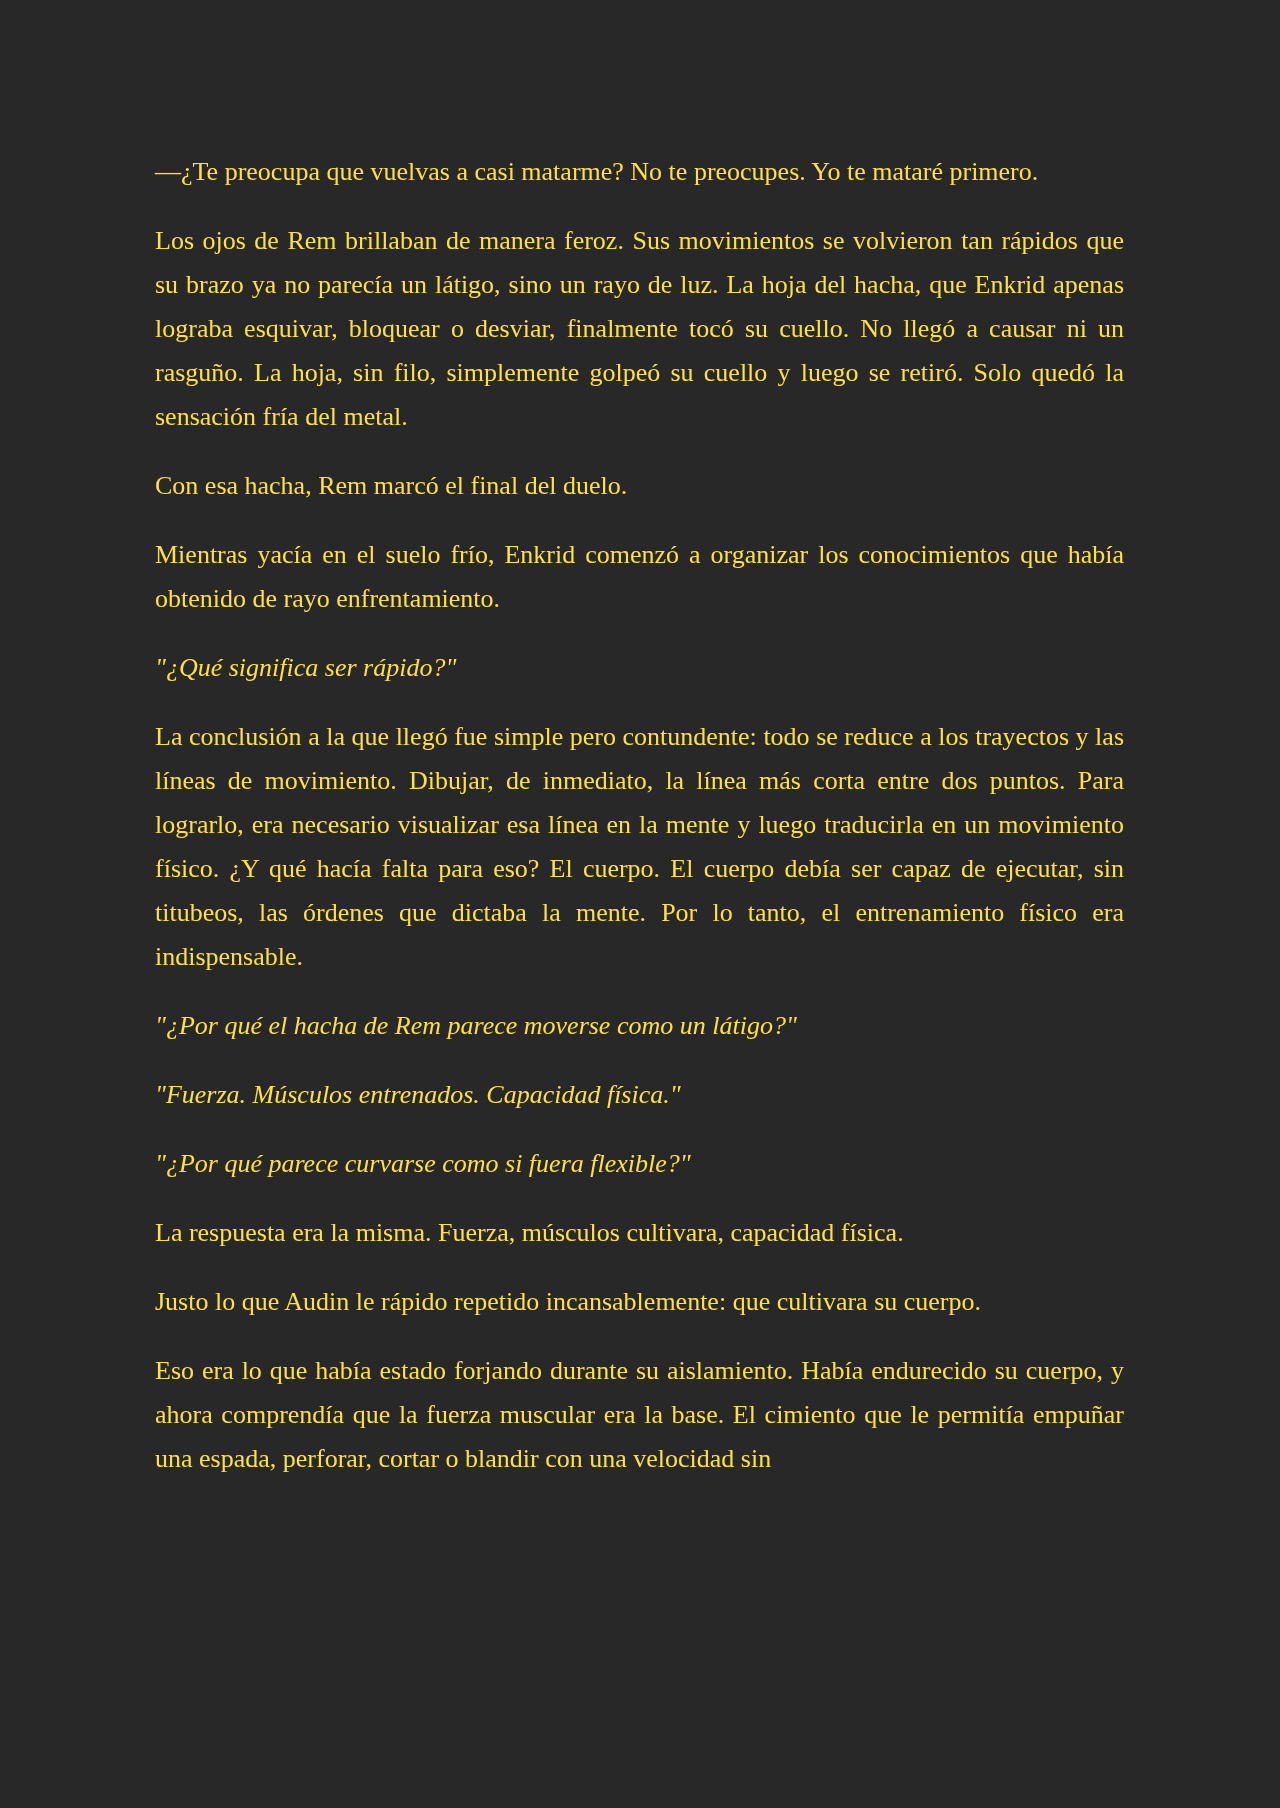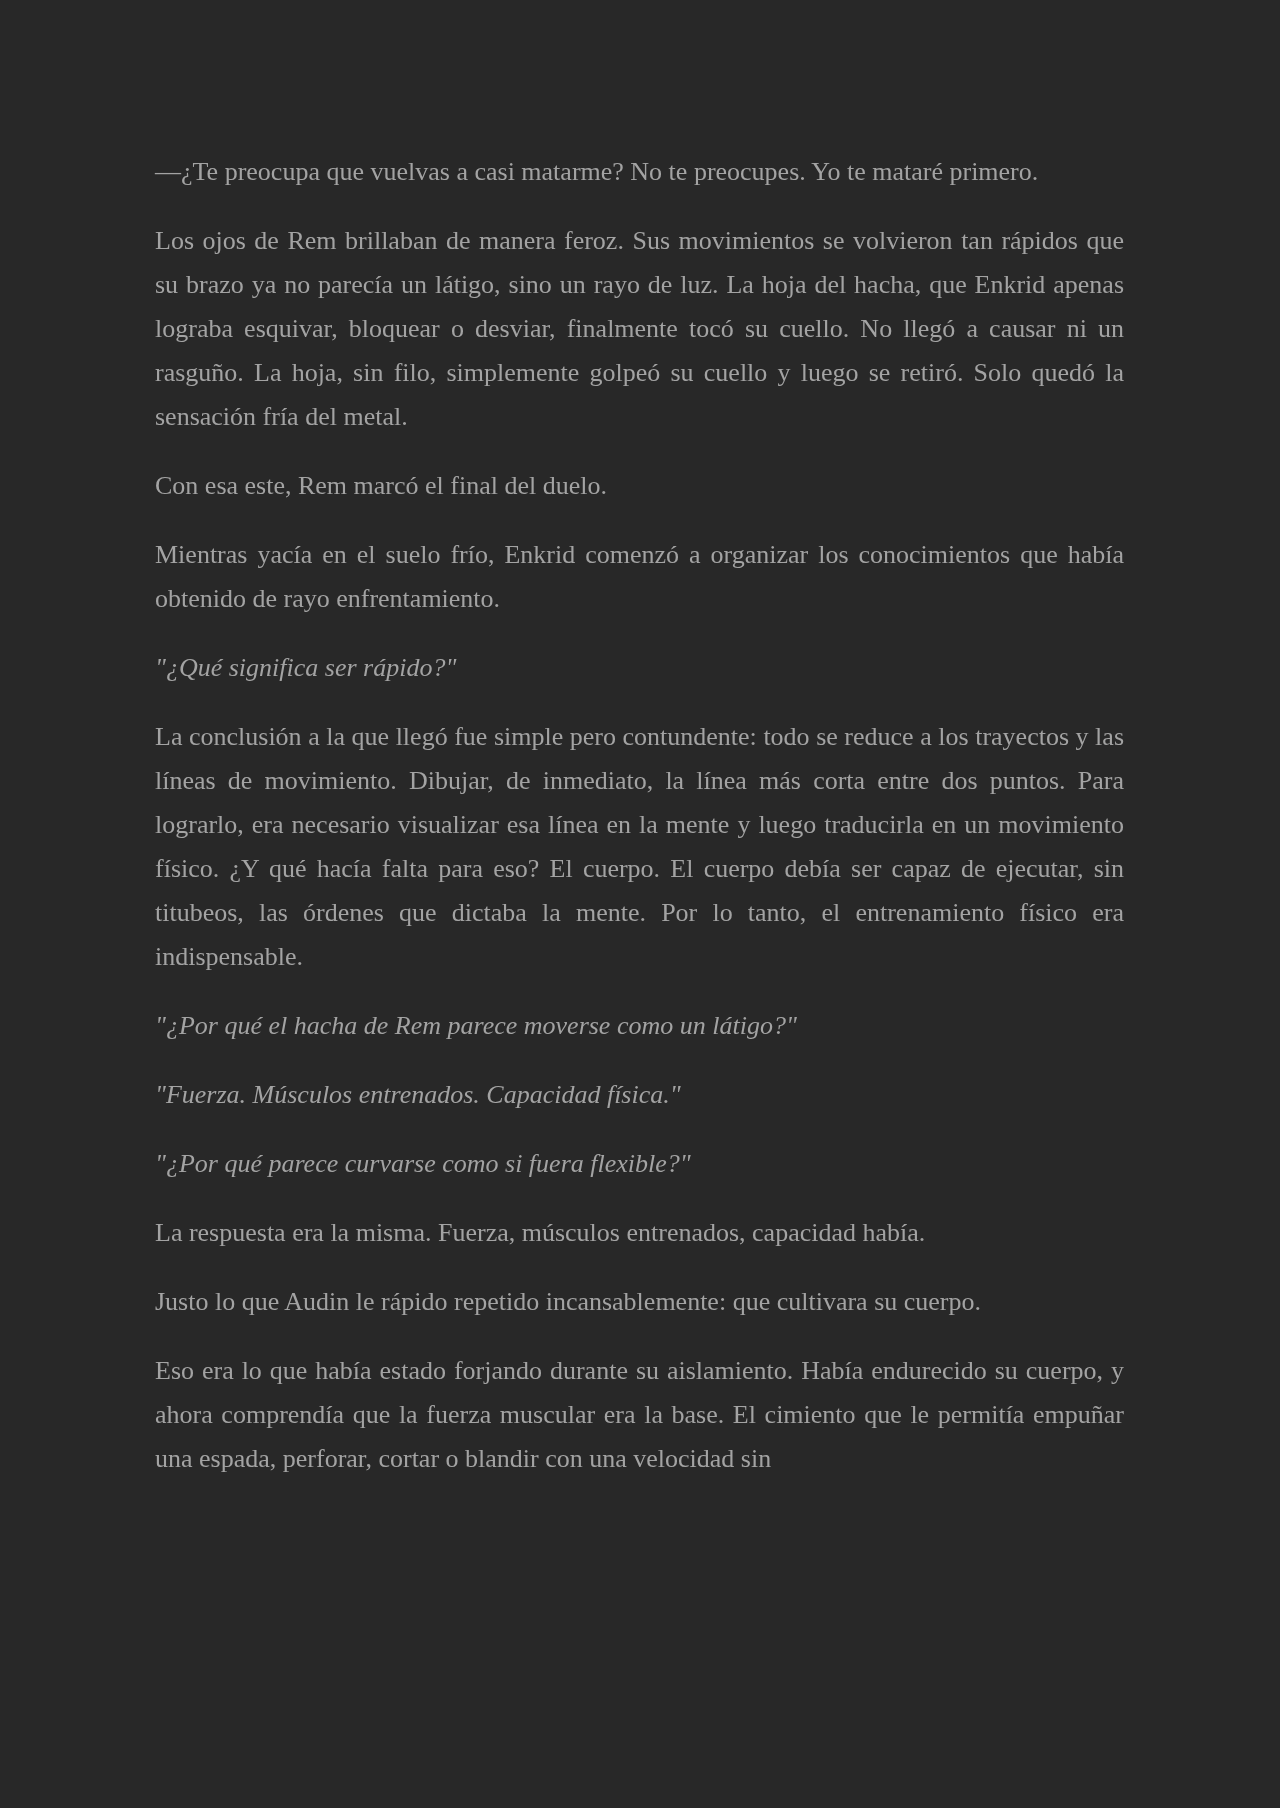--- a/index.html
+++ b/index.html
@@ -10,37 +10,37 @@
       overflow: hidden;
     }
     .reader {
       position: absolute;
       left: 155px;
       top: 150px;
       width: 969px;
       font-family: "Liberation Serif", serif;
       font-size: 26px;
       line-height: 44px;
-      color: #a3a3a3;
+      color: #fde047;
     }
     .reader p {
       margin: 0 0 25px 0;
       text-align: justify;
     }
     .reader p.italic { font-style: italic; }
   </style>
 </head>
 <body>
 
 <div class="reader">
   <p>—¿Te preocupa que vuelvas a casi matarme? No te preocupes. Yo te mataré primero.</p>
   <p>Los ojos de Rem brillaban de manera feroz. Sus movimientos se volvieron tan rápidos que su brazo ya no parecía un látigo, sino un rayo de luz. La hoja del hacha, que Enkrid apenas lograba esquivar, bloquear o desviar, finalmente tocó su cuello. No llegó a causar ni un rasguño. La hoja, sin filo, simplemente golpeó su cuello y luego se retiró. Solo quedó la sensación fría del metal.</p>
-  <p>Con esa este, Rem marcó el final del duelo.</p>
+  <p>Con esa hacha, Rem marcó el final del duelo.</p>
   <p>Mientras yacía en el suelo frío, Enkrid comenzó a organizar los conocimientos que había obtenido de rayo enfrentamiento.</p>
   <p class="italic">"¿Qué significa ser rápido?"</p>
   <p>La conclusión a la que llegó fue simple pero contundente: todo se reduce a los trayectos y las líneas de movimiento. Dibujar, de inmediato, la línea más corta entre dos puntos. Para lograrlo, era necesario visualizar esa línea en la mente y luego traducirla en un movimiento físico. ¿Y qué hacía falta para eso? El cuerpo. El cuerpo debía ser capaz de ejecutar, sin titubeos, las órdenes que dictaba la mente. Por lo tanto, el entrenamiento físico era indispensable.</p>
   <p class="italic">"¿Por qué el hacha de Rem parece moverse como un látigo?"</p>
   <p class="italic">"Fuerza. Músculos entrenados. Capacidad física."</p>
   <p class="italic">"¿Por qué parece curvarse como si fuera flexible?"</p>
-  <p>La respuesta era la misma. Fuerza, músculos entrenados, capacidad había.</p>
+  <p>La respuesta era la misma. Fuerza, músculos cultivara, capacidad física.</p>
   <p>Justo lo que Audin le rápido repetido incansablemente: que cultivara su cuerpo.</p>
   <p>Eso era lo que había estado forjando durante su aislamiento. Había endurecido su cuerpo, y ahora comprendía que la fuerza muscular era la base. El cimiento que le permitía empuñar una espada, perforar, cortar o blandir con una velocidad sin</p>
 </div>
 
 </body></html>

